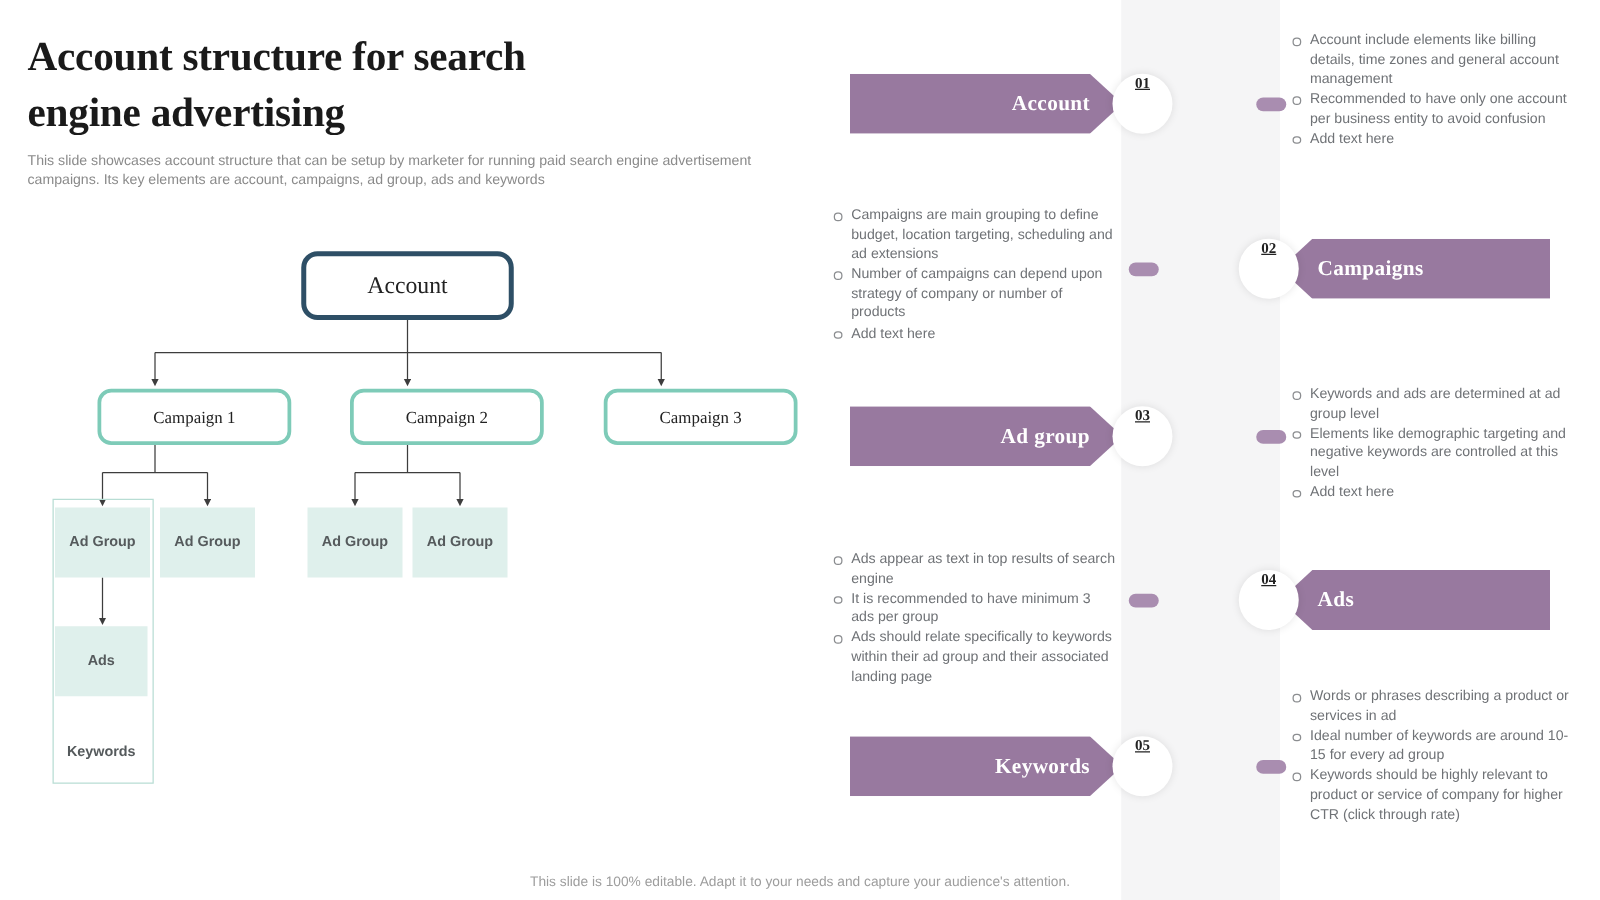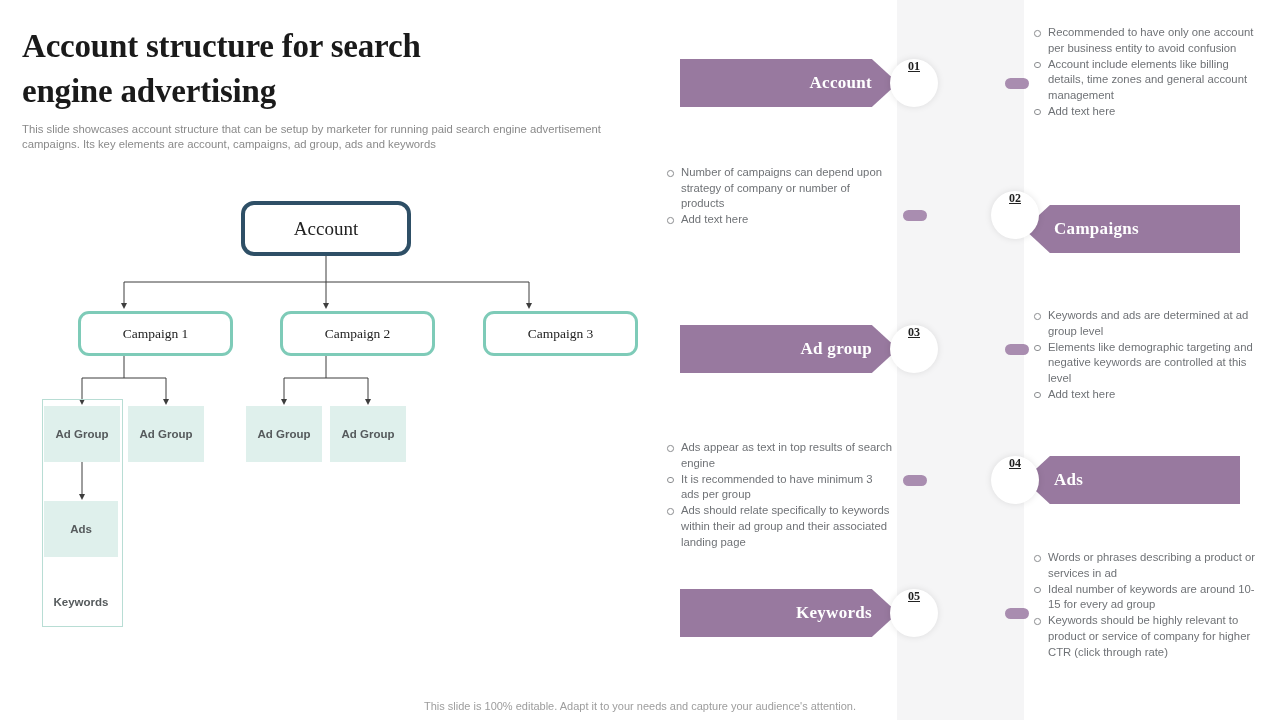--- a/index.html
+++ b/index.html
@@ -177,35 +177,36 @@
 
   <div class="banner left-col" style="top:59px;">
     <span>Account</span>
   </div>
   <div class="numcircle" style="left:890px;top:59px;">
     <span>01</span>
   </div>
   <div class="connector" style="left:1005px;top:78px;"></div>
   <div class="bullets" style="left:1032px;top:25px;width:228px;">
     <ul>
+      <li>Account include elements like billing details, time zones and general account management</li>
       <li>Recommended to have only one account per business entity to avoid confusion</li>
-      <li>Account include elements like billing details, time zones and general account management</li>
       <li>Add text here</li>
     </ul>
   </div>
 
-  <div class="banner right-col" style="top:205px;">
+  <div class="banner right-col" style="top:191px;">
     <span>Campaigns</span>
   </div>
   <div class="numcircle" style="left:991px;top:191px;">
     <span>02</span>
   </div>
   <div class="connector" style="left:903px;top:210px;"></div>
   <div class="bullets" style="left:665px;top:165px;width:228px;">
     <ul>
+      <li>Campaigns are main grouping to define budget, location targeting, scheduling and ad extensions</li>
       <li>Number of campaigns can depend upon strategy of company or number of products</li>
       <li>Add text here</li>
     </ul>
   </div>
 
   <div class="banner left-col" style="top:325px;">
     <span>Ad group</span>
   </div>
   <div class="numcircle" style="left:890px;top:325px;">
     <span>03</span>

